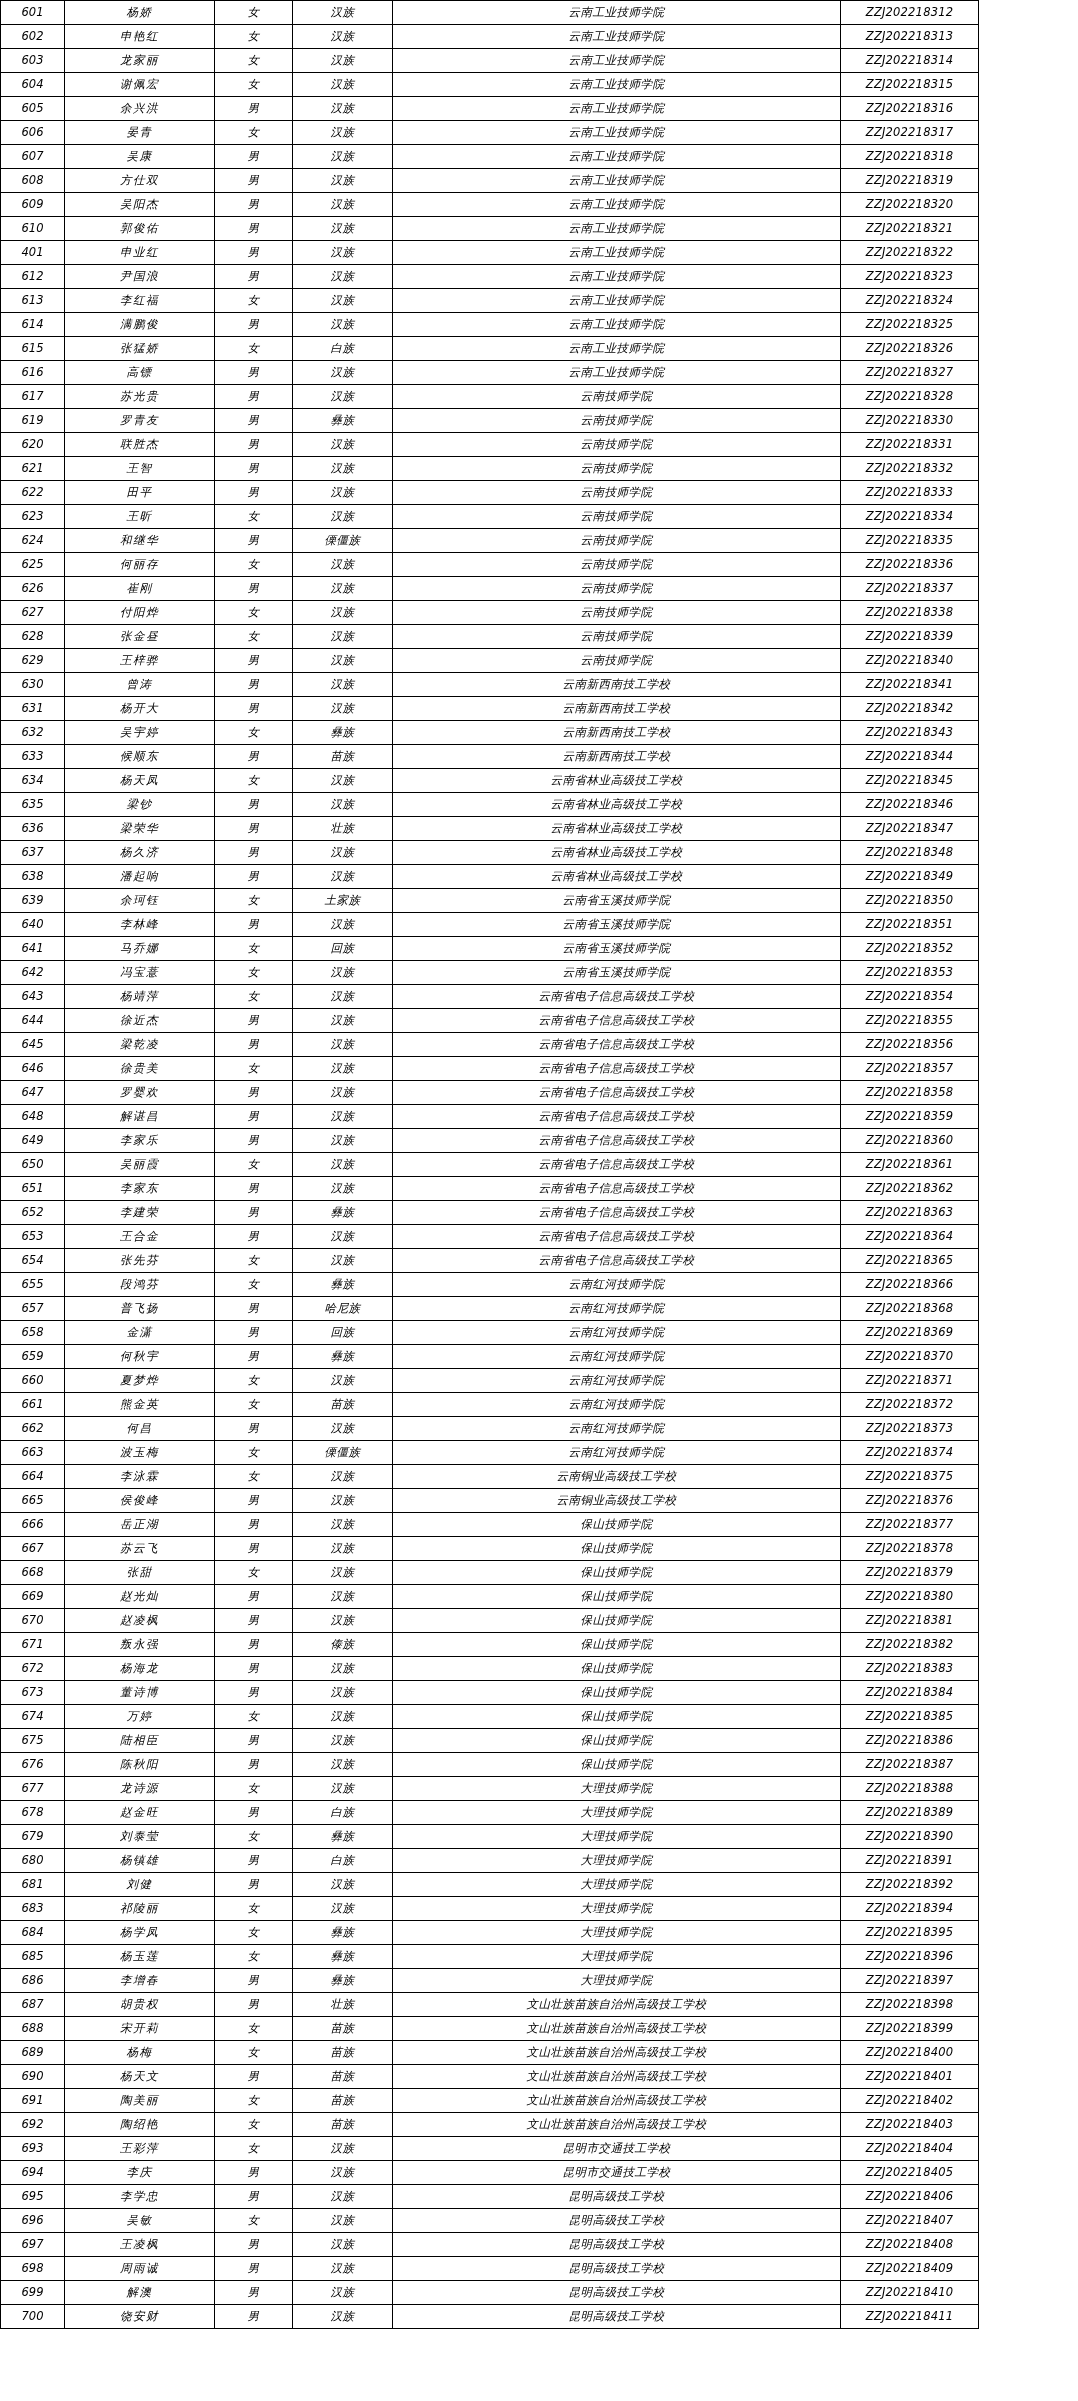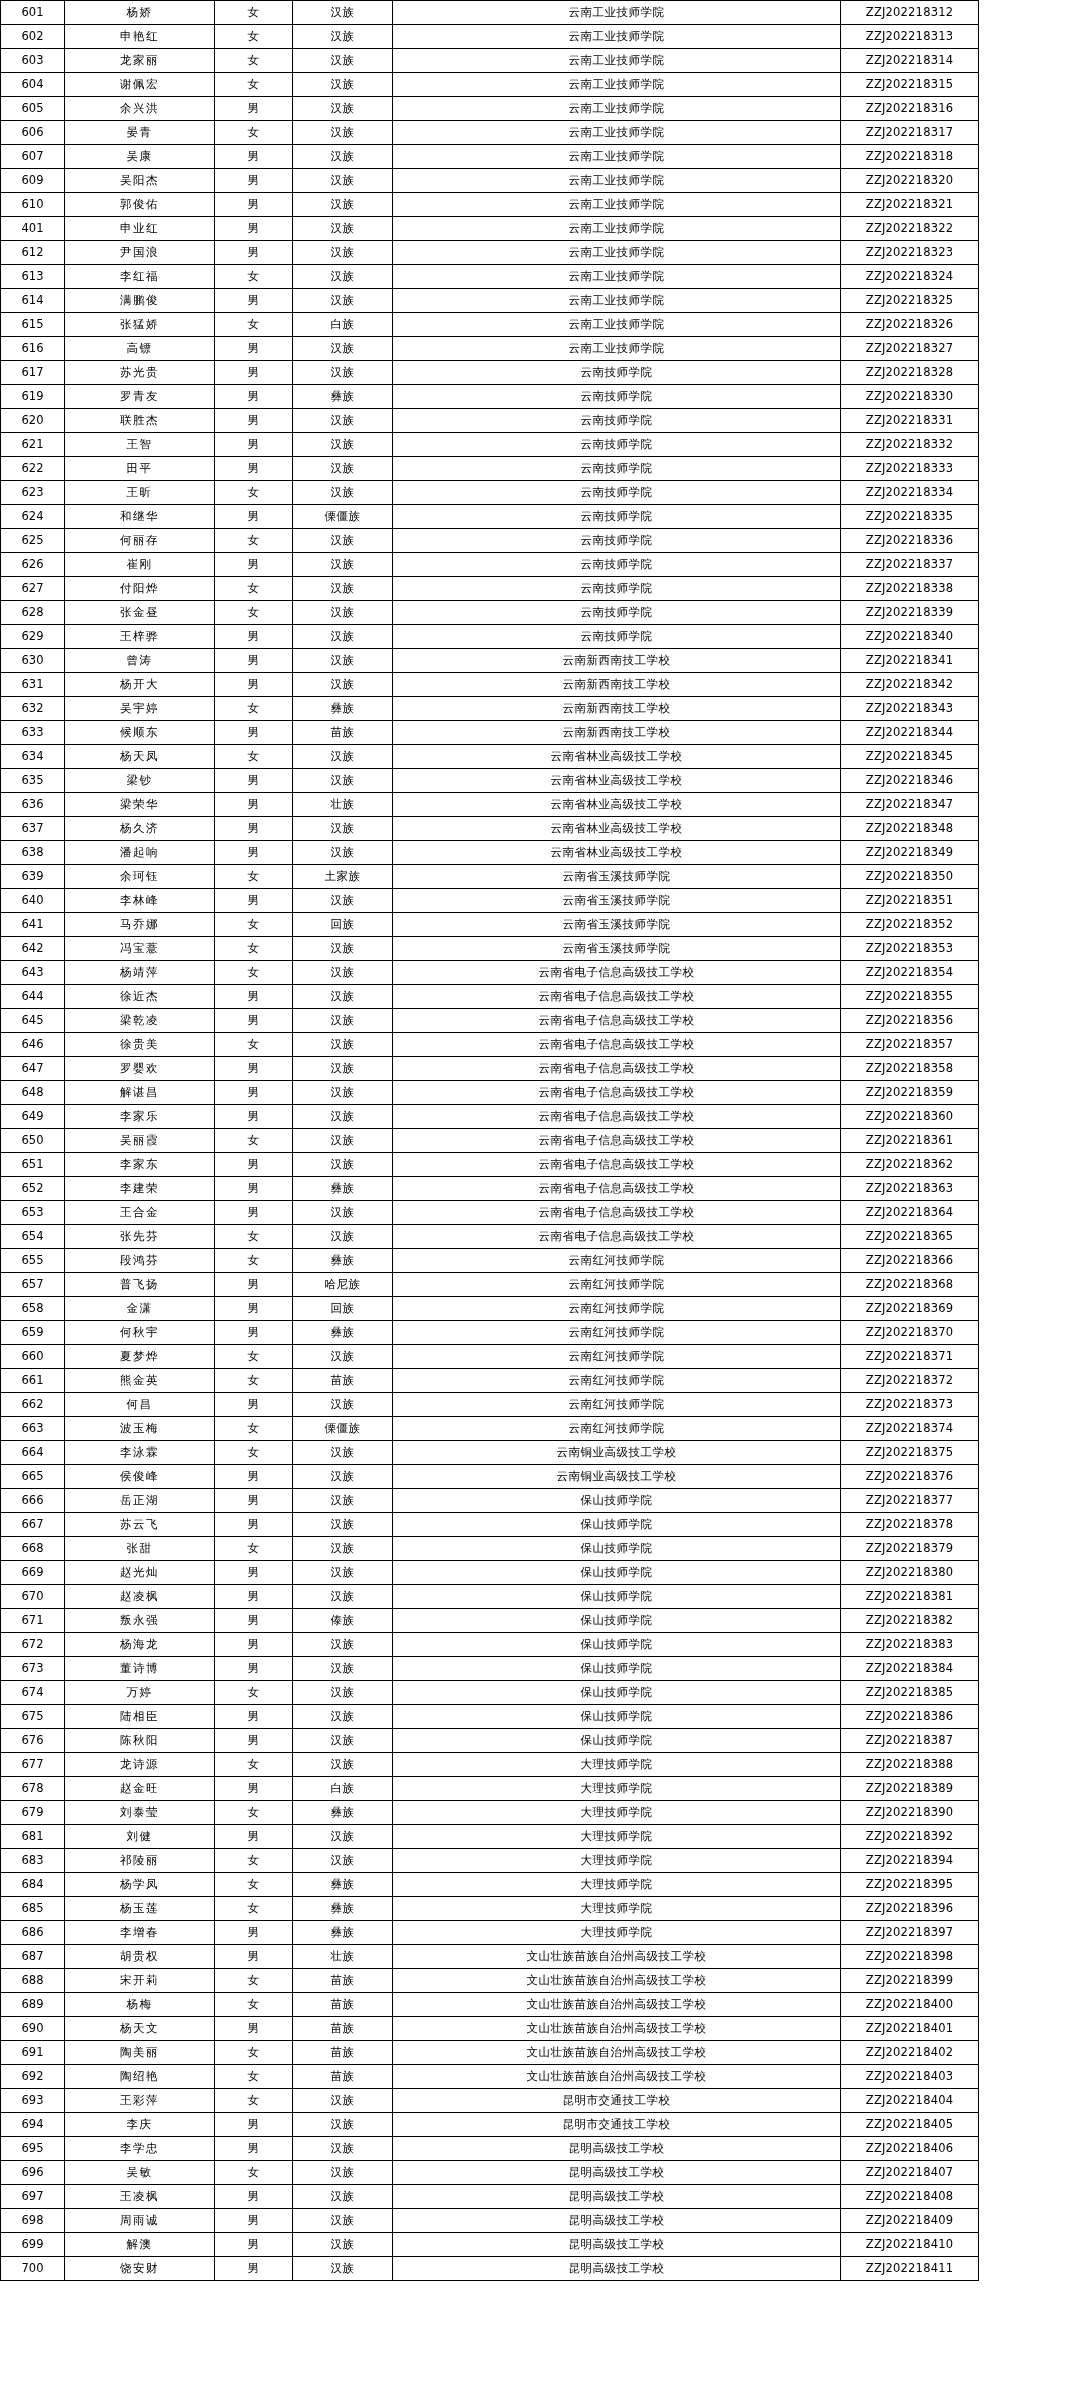--- a/index.html
+++ b/index.html
@@ -8,20 +8,21 @@
     background: #ffffff;
   }
   body {
     font-family: "DejaVu Sans", "Liberation Sans", sans-serif;
     width: 1078px;
   }
   table.roster {
     border-collapse: collapse;
     width: 870px;
     table-layout: fixed;
+    font-style: italic;
   }
   table.roster td {
     border: 1px solid #000000;
     font-size: 11.5px;
     line-height: 1.05;
     height: 23px;
     padding: 0;
     text-align: center;
     vertical-align: middle;
     white-space: nowrap;
@@ -104,20 +105,28 @@
       </tr>
       <tr>
         <td class="cell-no">607</td>
         <td class="cell-name">吴康</td>
         <td class="cell-sex">男</td>
         <td class="cell-eth">汉族</td>
         <td class="cell-school">云南工业技师学院</td>
         <td class="cell-id">ZZJ202218318</td>
       </tr>
       <tr>
+        <td class="cell-no">608</td>
+        <td class="cell-name">方仕双</td>
+        <td class="cell-sex">男</td>
+        <td class="cell-eth">汉族</td>
+        <td class="cell-school">云南工业技师学院</td>
+        <td class="cell-id">ZZJ202218319</td>
+      </tr>
+      <tr>
         <td class="cell-no">609</td>
         <td class="cell-name">吴阳杰</td>
         <td class="cell-sex">男</td>
         <td class="cell-eth">汉族</td>
         <td class="cell-school">云南工业技师学院</td>
         <td class="cell-id">ZZJ202218320</td>
       </tr>
       <tr>
         <td class="cell-no">610</td>
         <td class="cell-name">郭俊佑</td>
@@ -654,20 +663,28 @@
         <td class="cell-school">大理技师学院</td>
         <td class="cell-id">ZZJ202218389</td>
       </tr>
       <tr>
         <td class="cell-no">679</td>
         <td class="cell-name">刘泰莹</td>
         <td class="cell-sex">女</td>
         <td class="cell-eth">彝族</td>
         <td class="cell-school">大理技师学院</td>
         <td class="cell-id">ZZJ202218390</td>
+      </tr>
+      <tr>
+        <td class="cell-no">680</td>
+        <td class="cell-name">杨镇雄</td>
+        <td class="cell-sex">男</td>
+        <td class="cell-eth">白族</td>
+        <td class="cell-school">大理技师学院</td>
+        <td class="cell-id">ZZJ202218391</td>
       </tr>
       <tr>
         <td class="cell-no">681</td>
         <td class="cell-name">刘健</td>
         <td class="cell-sex">男</td>
         <td class="cell-eth">汉族</td>
         <td class="cell-school">大理技师学院</td>
         <td class="cell-id">ZZJ202218392</td>
       </tr>
       <tr>

